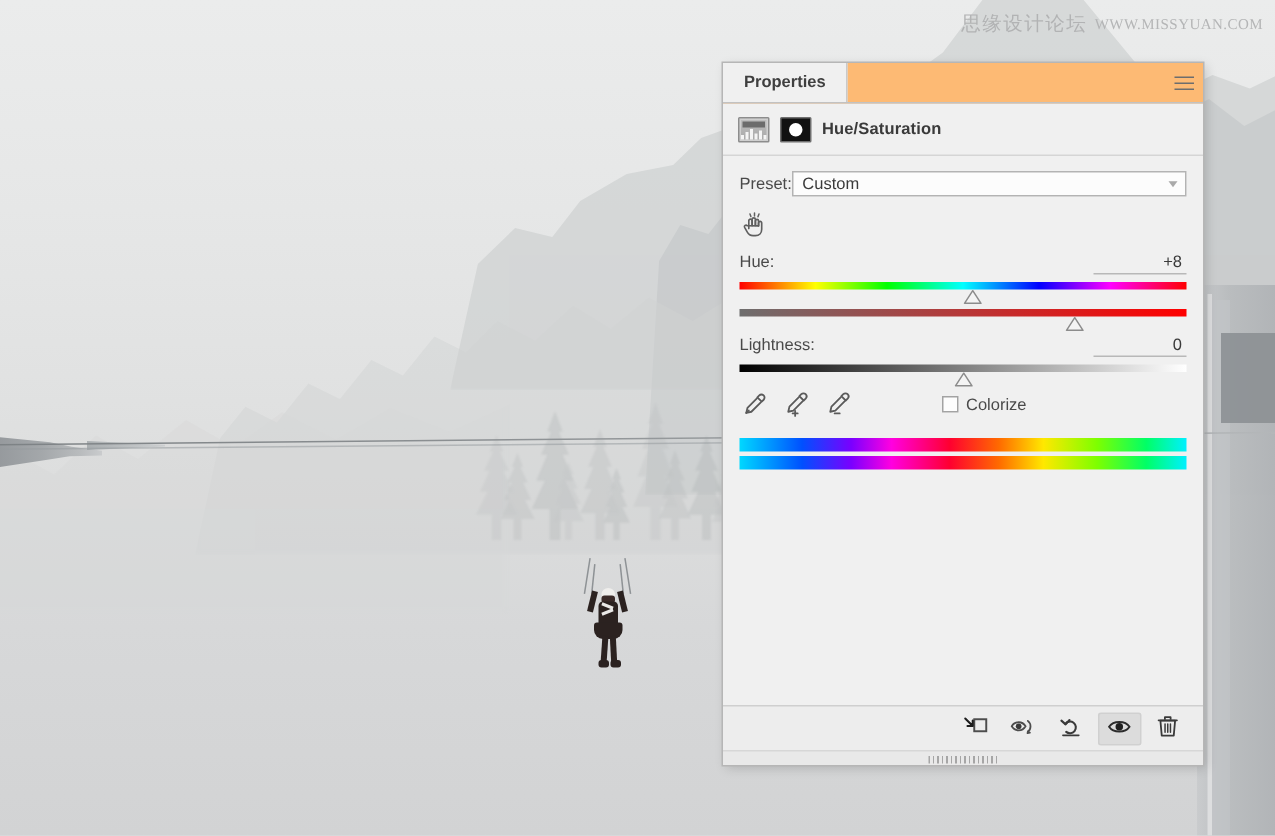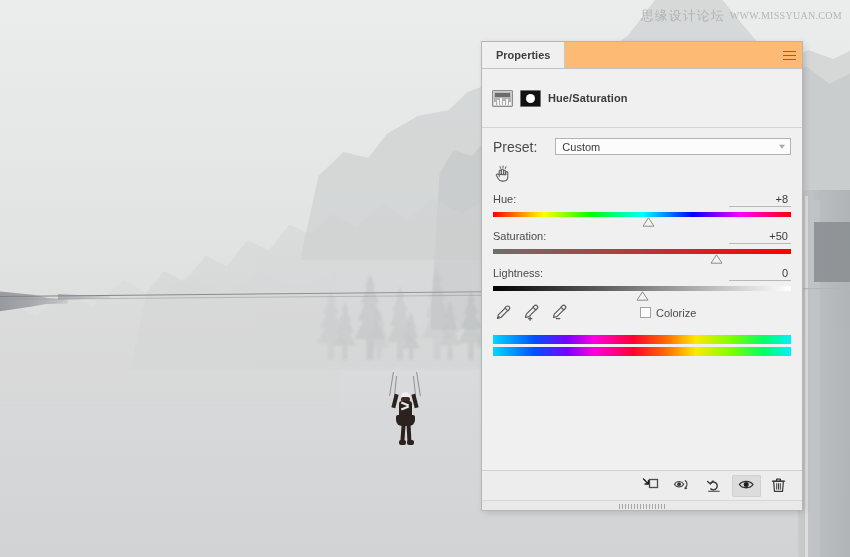--- a/index.html
+++ b/index.html
@@ -145,21 +145,21 @@
   .chrome{
     position:absolute;left:482px;top:42px;width:320px;height:14px;
     background:#dedede;border:1px solid #b6b6b6;border-bottom:none;
     box-sizing:border-box;display:flex;align-items:center;justify-content:flex-end;
     gap:9px;padding-right:7px;
   }
   .chrome .ico{font-size:8px;color:#6f6f6f;line-height:1;cursor:pointer;user-select:none;}
 
   
   .adjhead{
-    height:34px;display:flex;align-items:center;gap:7px;padding:12px 10px;
+    height:34px;display:flex;align-items:center;gap:7px;padding:0 10px;
     border-bottom:1px solid #d5d5d5;background:#f0f0f0;
   }
   .thumbbtn{
     width:21px;height:17px;border:1px solid #8d8d8d;border-radius:1px;
     background:linear-gradient(to bottom,#bfbfbf,#a8a8a8);
     box-shadow:inset 0 0 0 1px #cfcfcf;
     display:flex;align-items:flex-end;justify-content:center;padding-bottom:1px;
     box-sizing:border-box;overflow:hidden;position:relative;
   }
   .thumbbtn .bars{display:flex;gap:1px;align-items:flex-end;height:8px;}
@@ -169,21 +169,21 @@
     width:19px;height:15px;background:#111;border:1px solid #6f6f6f;
     display:flex;align-items:center;justify-content:center;border-radius:1px;
   }
   .maskthumb .dot{width:9px;height:9px;border-radius:50%;background:#fff;}
   .adjtitle{font-weight:bold;font-size:11px;color:#3a3a3a;letter-spacing:.1px;}
 
   .body-area{flex:1;padding:10px 11px 0 11px;position:relative;}
 
   
   .row{display:flex;align-items:center;margin-bottom:8px;}
-  .lbl{font-size:14px;color:#4a4a4a;margin-right:18px;}
+  .lbl{font-size:11px;color:#4a4a4a;margin-right:0;}
   .select{
     flex:1;height:17px;background:#fcfcfc;border:1px solid #b3b3b3;
     display:flex;align-items:center;padding:0 6px;font-size:11px;color:#3a3a3a;
     box-sizing:border-box;position:relative;cursor:default;
   }
   .select .chev{
     position:absolute;right:5px;top:50%;transform:translateY(-55%);
     width:0;height:0;border-left:3.5px solid transparent;border-right:3.5px solid transparent;
     border-top:4px solid #a9a9a9;
   }
@@ -210,21 +210,21 @@
   .lit-bar{background:linear-gradient(to right,#000000 0%,#808080 50%,#ffffff 100%);}
   .thumb{
     position:absolute;top:5px;width:13px;height:10px;margin-left:-6.5px;
     cursor:pointer;
   }
   .thumb svg{display:block;}
 
   
   .tools{display:flex;align-items:center;gap:11px;margin-top:4px;margin-bottom:14px;padding-left:2px;}
   .eyed{width:17px;height:17px;cursor:pointer;}
-  .chkwrap{display:flex;align-items:center;gap:5px;margin-left:17px;cursor:pointer;padding-left:44px;}
+  .chkwrap{display:flex;align-items:center;gap:5px;margin-left:5px;cursor:pointer;padding-left:44px;}
   .chk{width:11px;height:11px;border:1px solid #a3a3a3;background:#fdfdfd;box-sizing:border-box;}
   .chklbl{font-size:11px;color:#4a4a4a;}
 
   
   .specwrap{margin-top:4px;}
   .spec{
     height:9px;
     background:linear-gradient(to right,#00d8ff 0%,#0050ff 14%,#7a00ff 25%,#ff00e0 34%,#ff0030 47%,#ff6a00 58%,#ffe800 68%,#7dff00 80%,#00ff66 91%,#00f0ff 100%);
   }
   .spec2{margin-top:3px;}
@@ -392,24 +392,20 @@
           <div class="track">
             <div class="bar hue-bar"></div>
             <div class="thumb" style="left: 52.2%;">
               <svg width="13" height="10" viewBox="0 0 13 10">
                 <path d="M6.5 0.8 L12 9.2 H1 Z" fill="#f4f4f4" stroke="#8c8c8c" stroke-width="1" stroke-linejoin="round"></path>
               </svg>
             </div>
           </div>
         </div>
         <div>
-          <div class="srow">
-            <span class="sname">Saturation:</span>
-            <span class="sval">+50</span>
-          </div>
           <div class="track">
             <div class="bar sat-bar"></div>
             <div class="thumb" style="left: 75%;">
               <svg width="13" height="10" viewBox="0 0 13 10">
                 <path d="M6.5 0.8 L12 9.2 H1 Z" fill="#f4f4f4" stroke="#8c8c8c" stroke-width="1" stroke-linejoin="round"></path>
               </svg>
             </div>
           </div>
         </div>
         <div>

